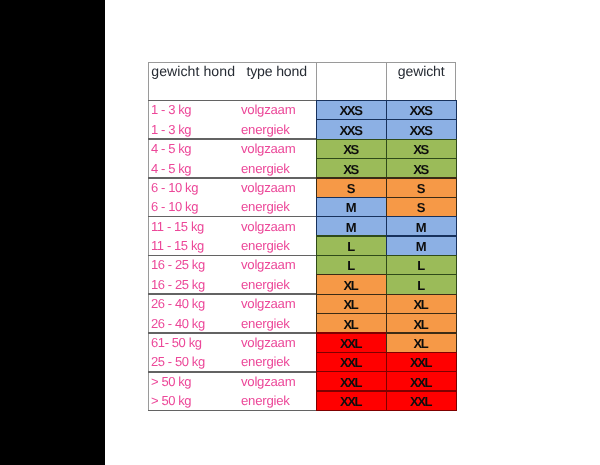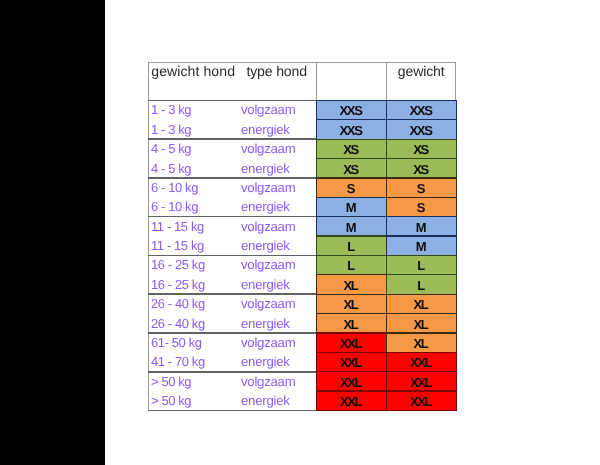--- a/index.html
+++ b/index.html
@@ -7,21 +7,21 @@
   body{width:600px;height:465px;background:#ffffff;overflow:hidden;
        font-family:"Liberation Sans",sans-serif;
        -webkit-font-smoothing:antialiased;
        text-rendering:geometricPrecision;}
   .page{position:relative;width:600px;height:465px;background:#ffffff;}
   .leftbar{position:absolute;left:0;top:0;width:105px;height:465px;background:#000000;}
 
   .chart{position:absolute;left:148.2px;top:61.6px;width:308px;height:350px;}
 
   .cellbox{position:absolute;box-sizing:border-box;}
-  .txt{font-size:13.2px;color:#8b5cf6;white-space:nowrap;letter-spacing:-0.25px;}
+  .txt{font-size:13.2px;color:#ec4899;white-space:nowrap;letter-spacing:-0.25px;}
   .txt.wt{font-size:13px;letter-spacing:-0.4px;}
   .hdrtxt{position:absolute;top:1.6px;font-size:14.1px;color:#262b33;white-space:nowrap;letter-spacing:-0.15px;}
   .hdr-w{left:3.1px;letter-spacing:0.06px;}
   .hdr-t{left:98.2px;}
   .hdr-h{left:168px;width:70px;text-align:center;letter-spacing:0.75px;text-indent:0.75px;}
   .hdr-c{left:238px;width:70px;text-align:center;}
   .sz{font-size:13px;font-weight:bold;color:#0d0d0d;text-align:center;white-space:nowrap;
       letter-spacing:-1.35px;text-indent:-1.35px;}
   .vline,.hline{position:absolute;}
 </style>
@@ -90,21 +90,21 @@
         <div class="cellbox txt wt" style="left:2.8px;top:193.83999999999997px;width:81.2px;height:19.38px;line-height:19.38px;">16 - 25 kg</div>
         <div class="cellbox txt" style="left:92.8px;top:193.83999999999997px;width:75.2px;height:19.38px;line-height:19.38px;">volgzaam</div>
         <div class="cellbox txt wt" style="left:2.8px;top:213.21999999999997px;width:81.2px;height:19.38px;line-height:19.38px;">16 - 25 kg</div>
         <div class="cellbox txt" style="left:92.8px;top:213.21999999999997px;width:75.2px;height:19.38px;line-height:19.38px;">energiek</div>
         <div class="cellbox txt wt" style="left:2.8px;top:232.59999999999997px;width:81.2px;height:19.38px;line-height:19.38px;">26 - 40 kg</div>
         <div class="cellbox txt" style="left:92.8px;top:232.59999999999997px;width:75.2px;height:19.38px;line-height:19.38px;">volgzaam</div>
         <div class="cellbox txt wt" style="left:2.8px;top:251.97999999999996px;width:81.2px;height:19.38px;line-height:19.38px;">26 - 40 kg</div>
         <div class="cellbox txt" style="left:92.8px;top:251.97999999999996px;width:75.2px;height:19.38px;line-height:19.38px;">energiek</div>
         <div class="cellbox txt wt" style="left:2.8px;top:271.36px;width:81.2px;height:19.38px;line-height:19.38px;">61- 50 kg</div>
         <div class="cellbox txt" style="left:92.8px;top:271.36px;width:75.2px;height:19.38px;line-height:19.38px;">volgzaam</div>
-        <div class="cellbox txt wt" style="left:2.8px;top:290.74px;width:81.2px;height:19.38px;line-height:19.38px;">41 - 70 kg</div>
+        <div class="cellbox txt wt" style="left:2.8px;top:290.74px;width:81.2px;height:19.38px;line-height:19.38px;">25 - 50 kg</div>
         <div class="cellbox txt" style="left:92.8px;top:290.74px;width:75.2px;height:19.38px;line-height:19.38px;">energiek</div>
         <div class="cellbox txt wt" style="left:2.8px;top:310.12px;width:81.2px;height:19.38px;line-height:19.38px;">&gt; 50 kg</div>
         <div class="cellbox txt" style="left:92.8px;top:310.12px;width:75.2px;height:19.38px;line-height:19.38px;">volgzaam</div>
         <div class="cellbox txt wt" style="left:2.8px;top:329.5px;width:81.2px;height:19.38px;line-height:19.38px;">&gt; 50 kg</div>
         <div class="cellbox txt" style="left:92.8px;top:329.5px;width:75.2px;height:19.38px;line-height:19.38px;">energiek</div>
       </div>
     <div id="grid-host" style="position: absolute; left: 0px; top: 0px; width: 308px; height: 348.88px;">
         <div class="hline" style="left:0;top:0;width:308px;height:1.05px;background:#9a9a9a;"></div>
         <div class="vline" style="left:0;top:0;width:1.05px;height:348.88px;background:#9a9a9a;"></div>
         <div class="hline" style="left:0;top:38px;width:308px;height:1.6px;background:#636363;"></div>

